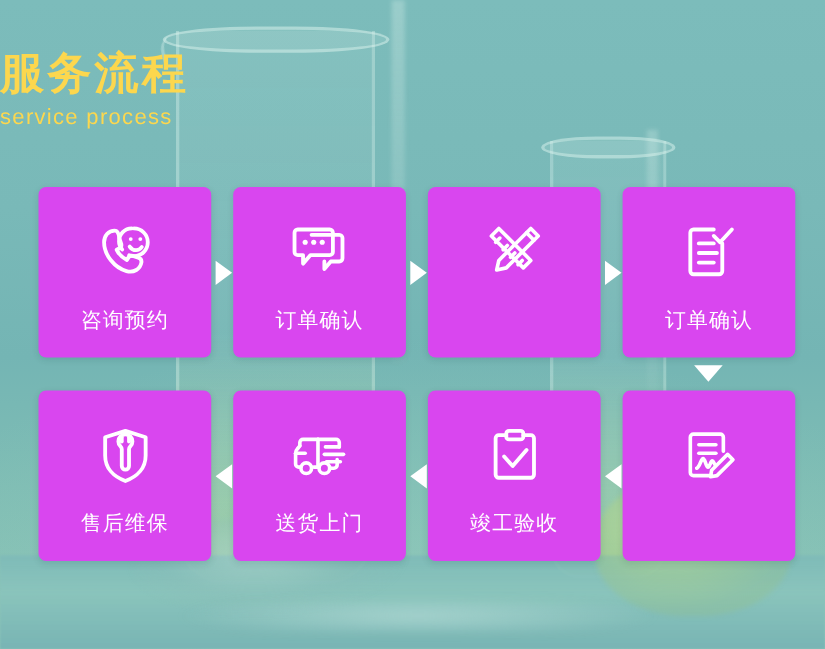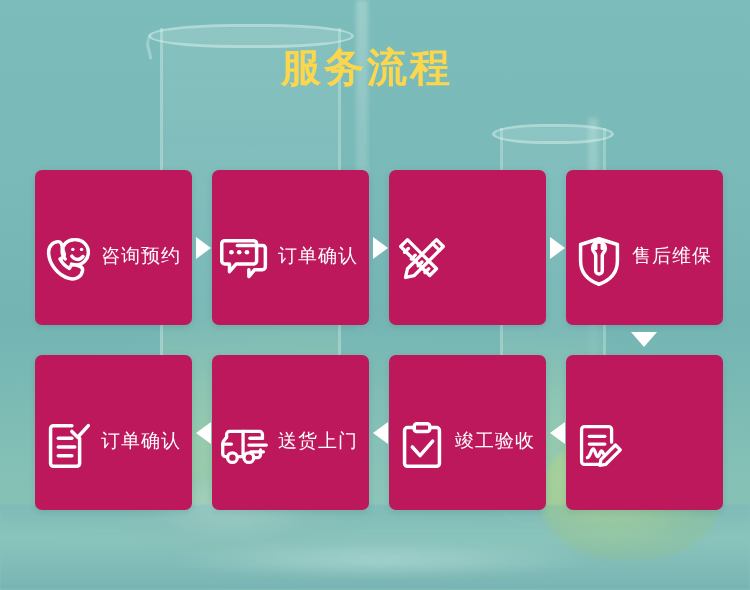--- a/index.html
+++ b/index.html
@@ -97,45 +97,45 @@
     background:linear-gradient(180deg,rgba(226,246,240,.30),rgba(226,246,240,.05));
     filter:blur(2px);
   }
   .glass-streak2{
     position:absolute;left:588px;top:118px;width:10px;height:250px;
     background:linear-gradient(180deg,rgba(226,246,240,.26),rgba(226,246,240,.04));
     filter:blur(2px);
   }
   
   .header{
-    position:absolute;left:0;right:16px;top:44px;text-align:center;
+    position:absolute;left:0;right:16px;top:44px;text-align:left;
     pointer-events:none;
   }
   .title-cn{
     font-size:40px;font-weight:bold;color:#FCD74E;
     letter-spacing:3px;line-height:46px;margin:0;
     font-family:"DejaVu Sans","Liberation Sans",sans-serif;
   }
   .title-en{
     font-size:20px;color:#FCD74E;letter-spacing:1.2px;
     line-height:26px;margin:4px 0 0 0;font-weight:normal;
   }
   
   .grid{
     position:absolute;left:35px;top:170px;width:688px;
     display:grid;
     grid-template-columns:repeat(4,157px);
     grid-template-rows:155px 155px;
     column-gap:20px;row-gap:30px;
   }
   .card{
-    background:#be185d;
+    background:#d946ef;
     border-radius:7px;
     position:relative;
-    display:flex;flex-direction:row;
+    display:flex;flex-direction:column;
     align-items:center;justify-content:flex-start;
     box-shadow:0 2px 6px rgba(0,60,60,.12);
   }
   .card-icon{
     margin-top:26px;height:66px;width:66px;
     display:flex;align-items:center;justify-content:center;
   }
   .card-icon svg{display:block;}
   .card-label{
     margin-top:16px;
@@ -182,20 +182,21 @@
   <div class="beaker-small-rim"></div>
   <div class="glass-streak"></div>
   <div class="glass-streak2"></div>
   <div class="bg-table"></div>
   <div class="flask-left"></div>
   <div class="flask-round"></div>
   <div class="bg-table-shine"></div>
 
   <div class="header">
     <div class="title-cn">服务流程</div>
+    <div class="title-en">service process</div>
   </div>
 
   <div class="grid">
 
     <div class="card">
       <div class="card-icon">
         <svg viewBox="0 0 64 64" width="62" height="62" fill="none" stroke="#ffffff" stroke-width="3.6" stroke-linecap="round" stroke-linejoin="round">
           <path d="M22 12c-6 0-10 5-10 11 0 12 10 24 21 27 7 2 13-2 14-8 .4-2.6-1-4-3-4.6l-5-1.6c-2-.6-3.4.2-4.4 1.8l-1.2 2c-4-2-7.6-5.6-9.6-9.6l2.2-1.2c1.8-1 2.6-2.6 2-4.6l-1.8-5.4C25.6 13 24 12 22 12z"></path>
           <path d="M38 10c-6.6 0-12 5.4-12 12 0 3 1.2 5.8 3 7.8"></path>
           <path d="M40 10c7.2 0 13 5.8 13 13s-5.8 13-13 13c-1.6 0-3-.2-4.4-.8"></path>
@@ -232,40 +233,40 @@
           <path d="M25 26l-4 4"></path>
           <path d="M32 33l-4 4"></path>
           <path d="M39 40l-4 4"></path>
         </svg>
       </div>
     </div>
 
     <div class="card">
       <div class="card-icon">
         <svg viewBox="0 0 64 64" width="62" height="62" fill="none" stroke="#ffffff" stroke-width="3.6" stroke-linecap="round" stroke-linejoin="round">
-          <path d="M32 9L13 15v17c0 12 8 20 19 24 11-4 19-12 19-24V15z"></path>
-          <path d="M36.6 23.6a6.6 6.6 0 1 0-9.2 0c.8.8 1.2 1.4 1.2 2.6V42a3.4 3.4 0 0 0 6.8 0V26.2c0-1.2.4-1.8 1.2-2.6z"></path>
-          <path d="M28.6 19v-4"></path>
-          <path d="M35.4 19v-4"></path>
-        </svg>
-      </div>
-      <div class="card-label">售后维保</div>
-    </div>
-
-    <div class="card">
-      <div class="card-icon">
-        <svg viewBox="0 0 64 64" width="62" height="62" fill="none" stroke="#ffffff" stroke-width="3.6" stroke-linecap="round" stroke-linejoin="round">
           <path d="M44 24v26a3 3 0 0 1-3 3H17a3 3 0 0 1-3-3V14a3 3 0 0 1 3-3h19"></path>
           <path d="M22 24h14"></path>
           <path d="M22 33h17"></path>
           <path d="M22 42h14"></path>
           <path d="M36 17l6 6 11-12"></path>
         </svg>
       </div>
       <div class="card-label">订单确认</div>
+    </div>
+
+    <div class="card">
+      <div class="card-icon">
+        <svg viewBox="0 0 64 64" width="62" height="62" fill="none" stroke="#ffffff" stroke-width="3.6" stroke-linecap="round" stroke-linejoin="round">
+          <path d="M32 9L13 15v17c0 12 8 20 19 24 11-4 19-12 19-24V15z"></path>
+          <path d="M36.6 23.6a6.6 6.6 0 1 0-9.2 0c.8.8 1.2 1.4 1.2 2.6V42a3.4 3.4 0 0 0 6.8 0V26.2c0-1.2.4-1.8 1.2-2.6z"></path>
+          <path d="M28.6 19v-4"></path>
+          <path d="M35.4 19v-4"></path>
+        </svg>
+      </div>
+      <div class="card-label">售后维保</div>
     </div>
 
     <div class="card">
       <div class="card-icon">
         <svg viewBox="0 0 64 64" width="62" height="62" fill="none" stroke="#ffffff" stroke-width="3.4" stroke-linecap="round" stroke-linejoin="round">
           <path d="M30 17h17c1.6 0 3 1.4 3 3v4"></path>
           <path d="M30 17v26"></path>
           <path d="M30 43H26"></path>
           <path d="M30 17H16c-1.6 0-3 1.4-3 3v3"></path>
           <path d="M9 30h9"></path>

